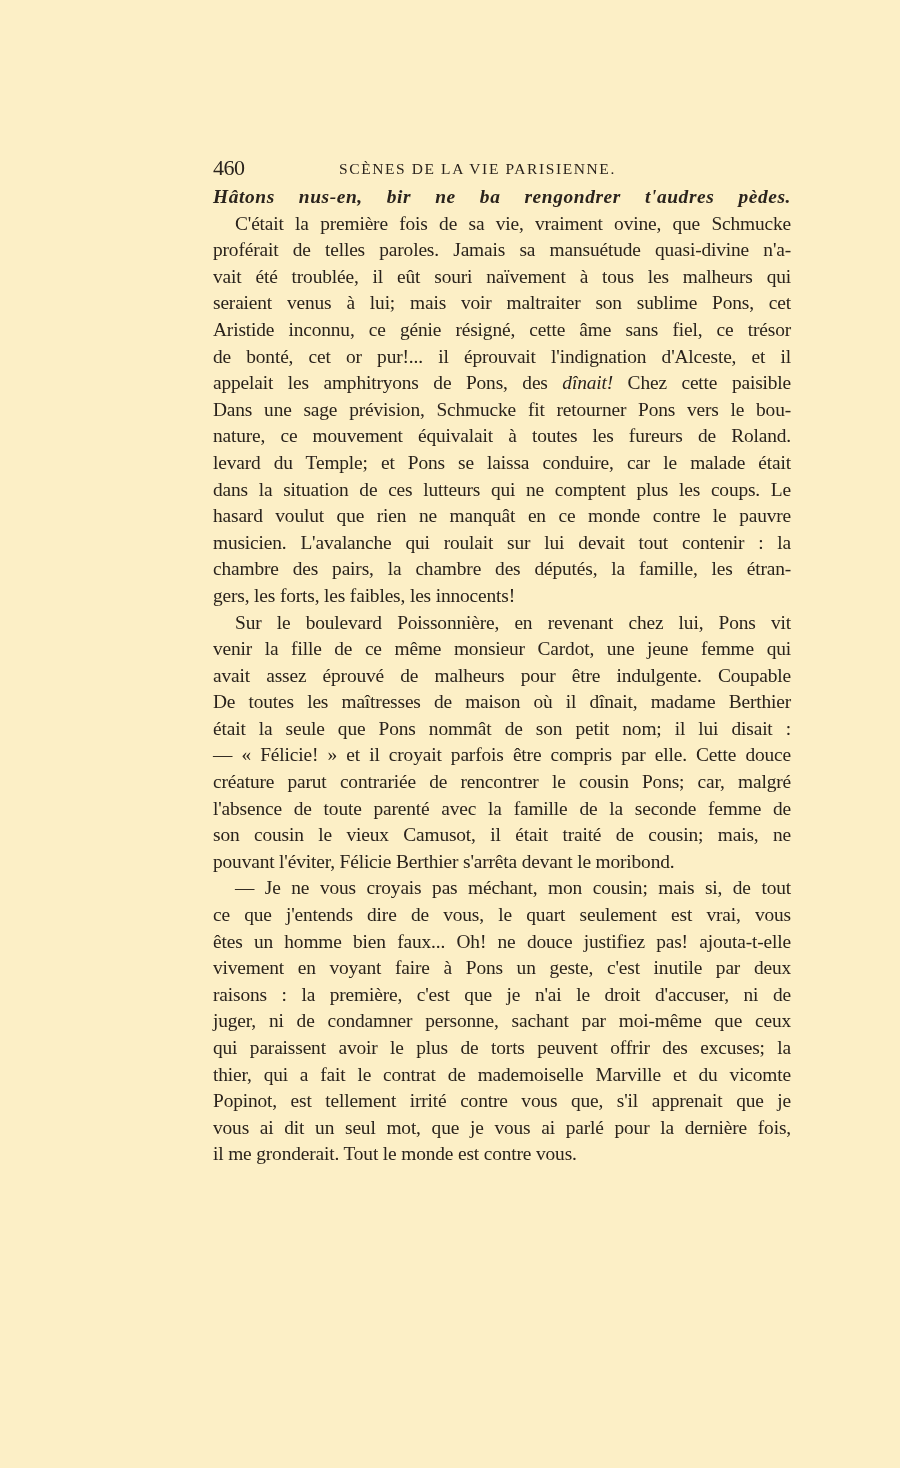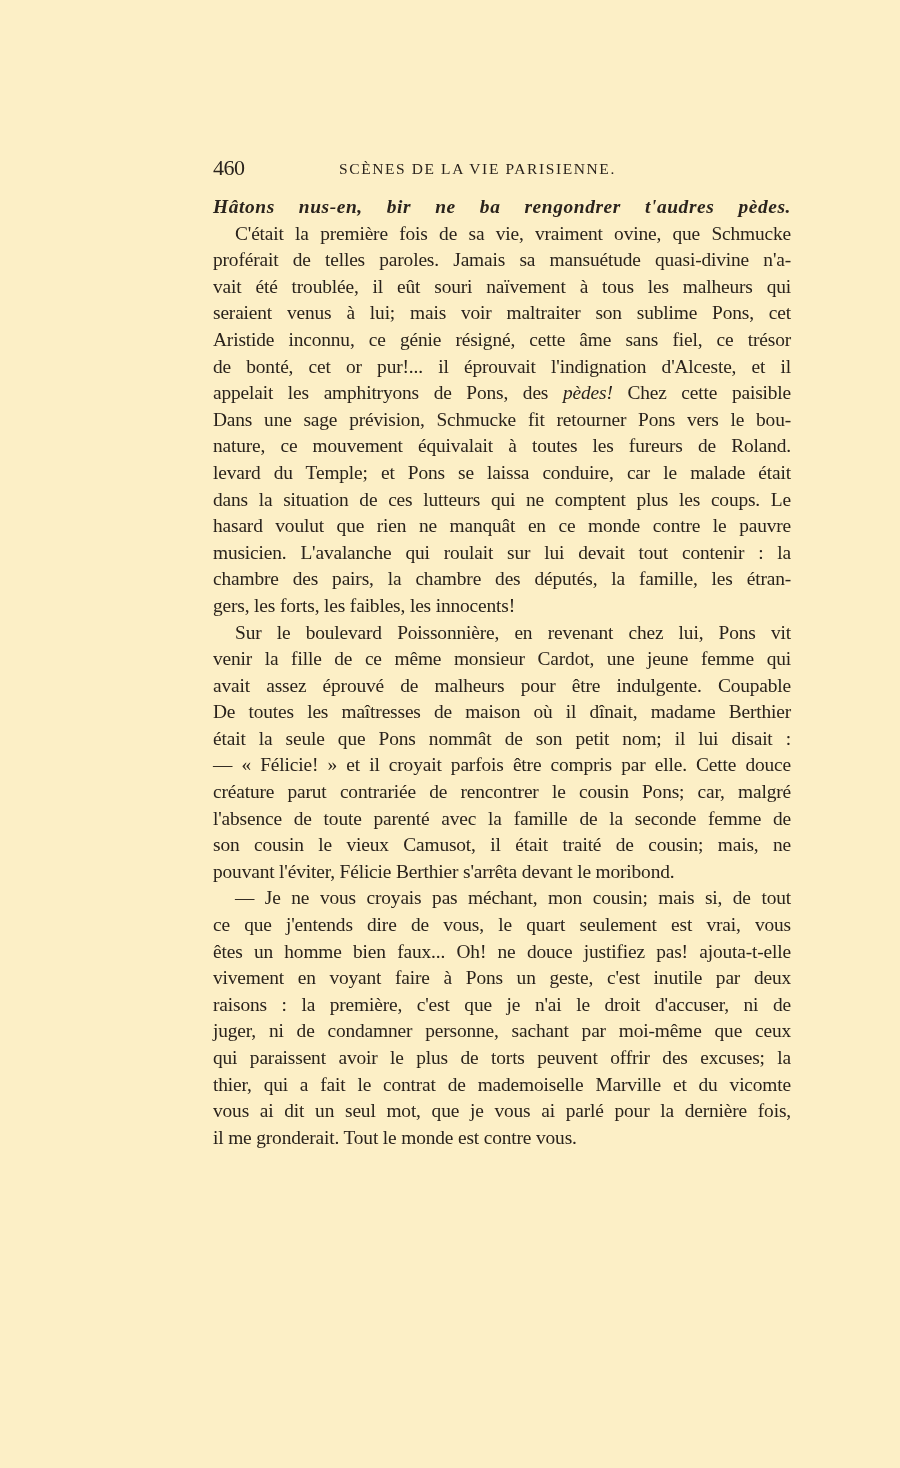--- a/index.html
+++ b/index.html
@@ -60,41 +60,41 @@
     }
     .line.italic {
       font-style: italic;
       font-weight: bold;
       letter-spacing: 0.6px;
     }
     .it {
       font-style: italic;
     }
     .body-text {
-      margin-top: 12px;
+      margin-top: 2px;
       font-family: Liberation Serif, serif;
     }
   </style>
 </head>
 <body>
 
 <div class="page">
   <div class="header">
     <span class="page-number">460</span>
     <span class="running-title">SCÈNES DE LA VIE PARISIENNE.</span>
   </div>
   <div class="body-text" id="body-text">
       <div class="line italic">Hâtons nus-en, bir ne ba rengondrer t'audres pèdes.</div>
       <div class="line indent">C'était la première fois de sa vie, vraiment ovine, que Schmucke</div>
       <div class="line">proférait de telles paroles. Jamais sa mansuétude quasi-divine n'a-</div>
       <div class="line">vait été troublée, il eût souri naïvement à tous les malheurs qui</div>
       <div class="line">seraient venus à lui; mais voir maltraiter son sublime Pons, cet</div>
       <div class="line">Aristide inconnu, ce génie résigné, cette âme sans fiel, ce trésor</div>
       <div class="line">de bonté, cet or pur!... il éprouvait l'indignation d'Alceste, et il</div>
-      <div class="line"><span>appelait les amphitryons de Pons, des </span><span class="it">pèdes!</span><span> Chez cette paisible</span></div>
+      <div class="line"><span>appelait les amphitryons de Pons, des </span><span class="it">dînait!</span><span> Chez cette paisible</span></div>
       <div class="line">Dans une sage prévision, Schmucke fit retourner Pons vers le bou-</div>
       <div class="line">nature, ce mouvement équivalait à toutes les fureurs de Roland.</div>
       <div class="line">levard du Temple; et Pons se laissa conduire, car le malade était</div>
       <div class="line">dans la situation de ces lutteurs qui ne comptent plus les coups. Le</div>
       <div class="line">hasard voulut que rien ne manquât en ce monde contre le pauvre</div>
       <div class="line">musicien. L'avalanche qui roulait sur lui devait tout contenir : la</div>
       <div class="line">chambre des pairs, la chambre des députés, la famille, les étran-</div>
       <div class="line last">gers, les forts, les faibles, les innocents!</div>
       <div class="line indent">Sur le boulevard Poissonnière, en revenant chez lui, Pons vit</div>
       <div class="line">venir la fille de ce même monsieur Cardot, une jeune femme qui</div>
@@ -107,16 +107,17 @@
       <div class="line">son cousin le vieux Camusot, il était traité de cousin; mais, ne</div>
       <div class="line last">pouvant l'éviter, Félicie Berthier s'arrêta devant le moribond.</div>
       <div class="line indent">— Je ne vous croyais pas méchant, mon cousin; mais si, de tout</div>
       <div class="line">ce que j'entends dire de vous, le quart seulement est vrai, vous</div>
       <div class="line">êtes un homme bien faux... Oh! ne douce justifiez pas! ajouta-t-elle</div>
       <div class="line">vivement en voyant faire à Pons un geste, c'est inutile par deux</div>
       <div class="line">raisons : la première, c'est que je n'ai le droit d'accuser, ni de</div>
       <div class="line">juger, ni de condamner personne, sachant par moi-même que ceux</div>
       <div class="line">qui paraissent avoir le plus de torts peuvent offrir des excuses; la</div>
       <div class="line">thier, qui a fait le contrat de mademoiselle Marville et du vicomte</div>
+      <div class="line">Popinot, est tellement irrité contre vous que, s'il apprenait que je</div>
       <div class="line">vous ai dit un seul mot, que je vous ai parlé pour la dernière fois,</div>
       <div class="line last">il me gronderait. Tout le monde est contre vous.</div>
     </div>
 </div>
 
 </body></html>

